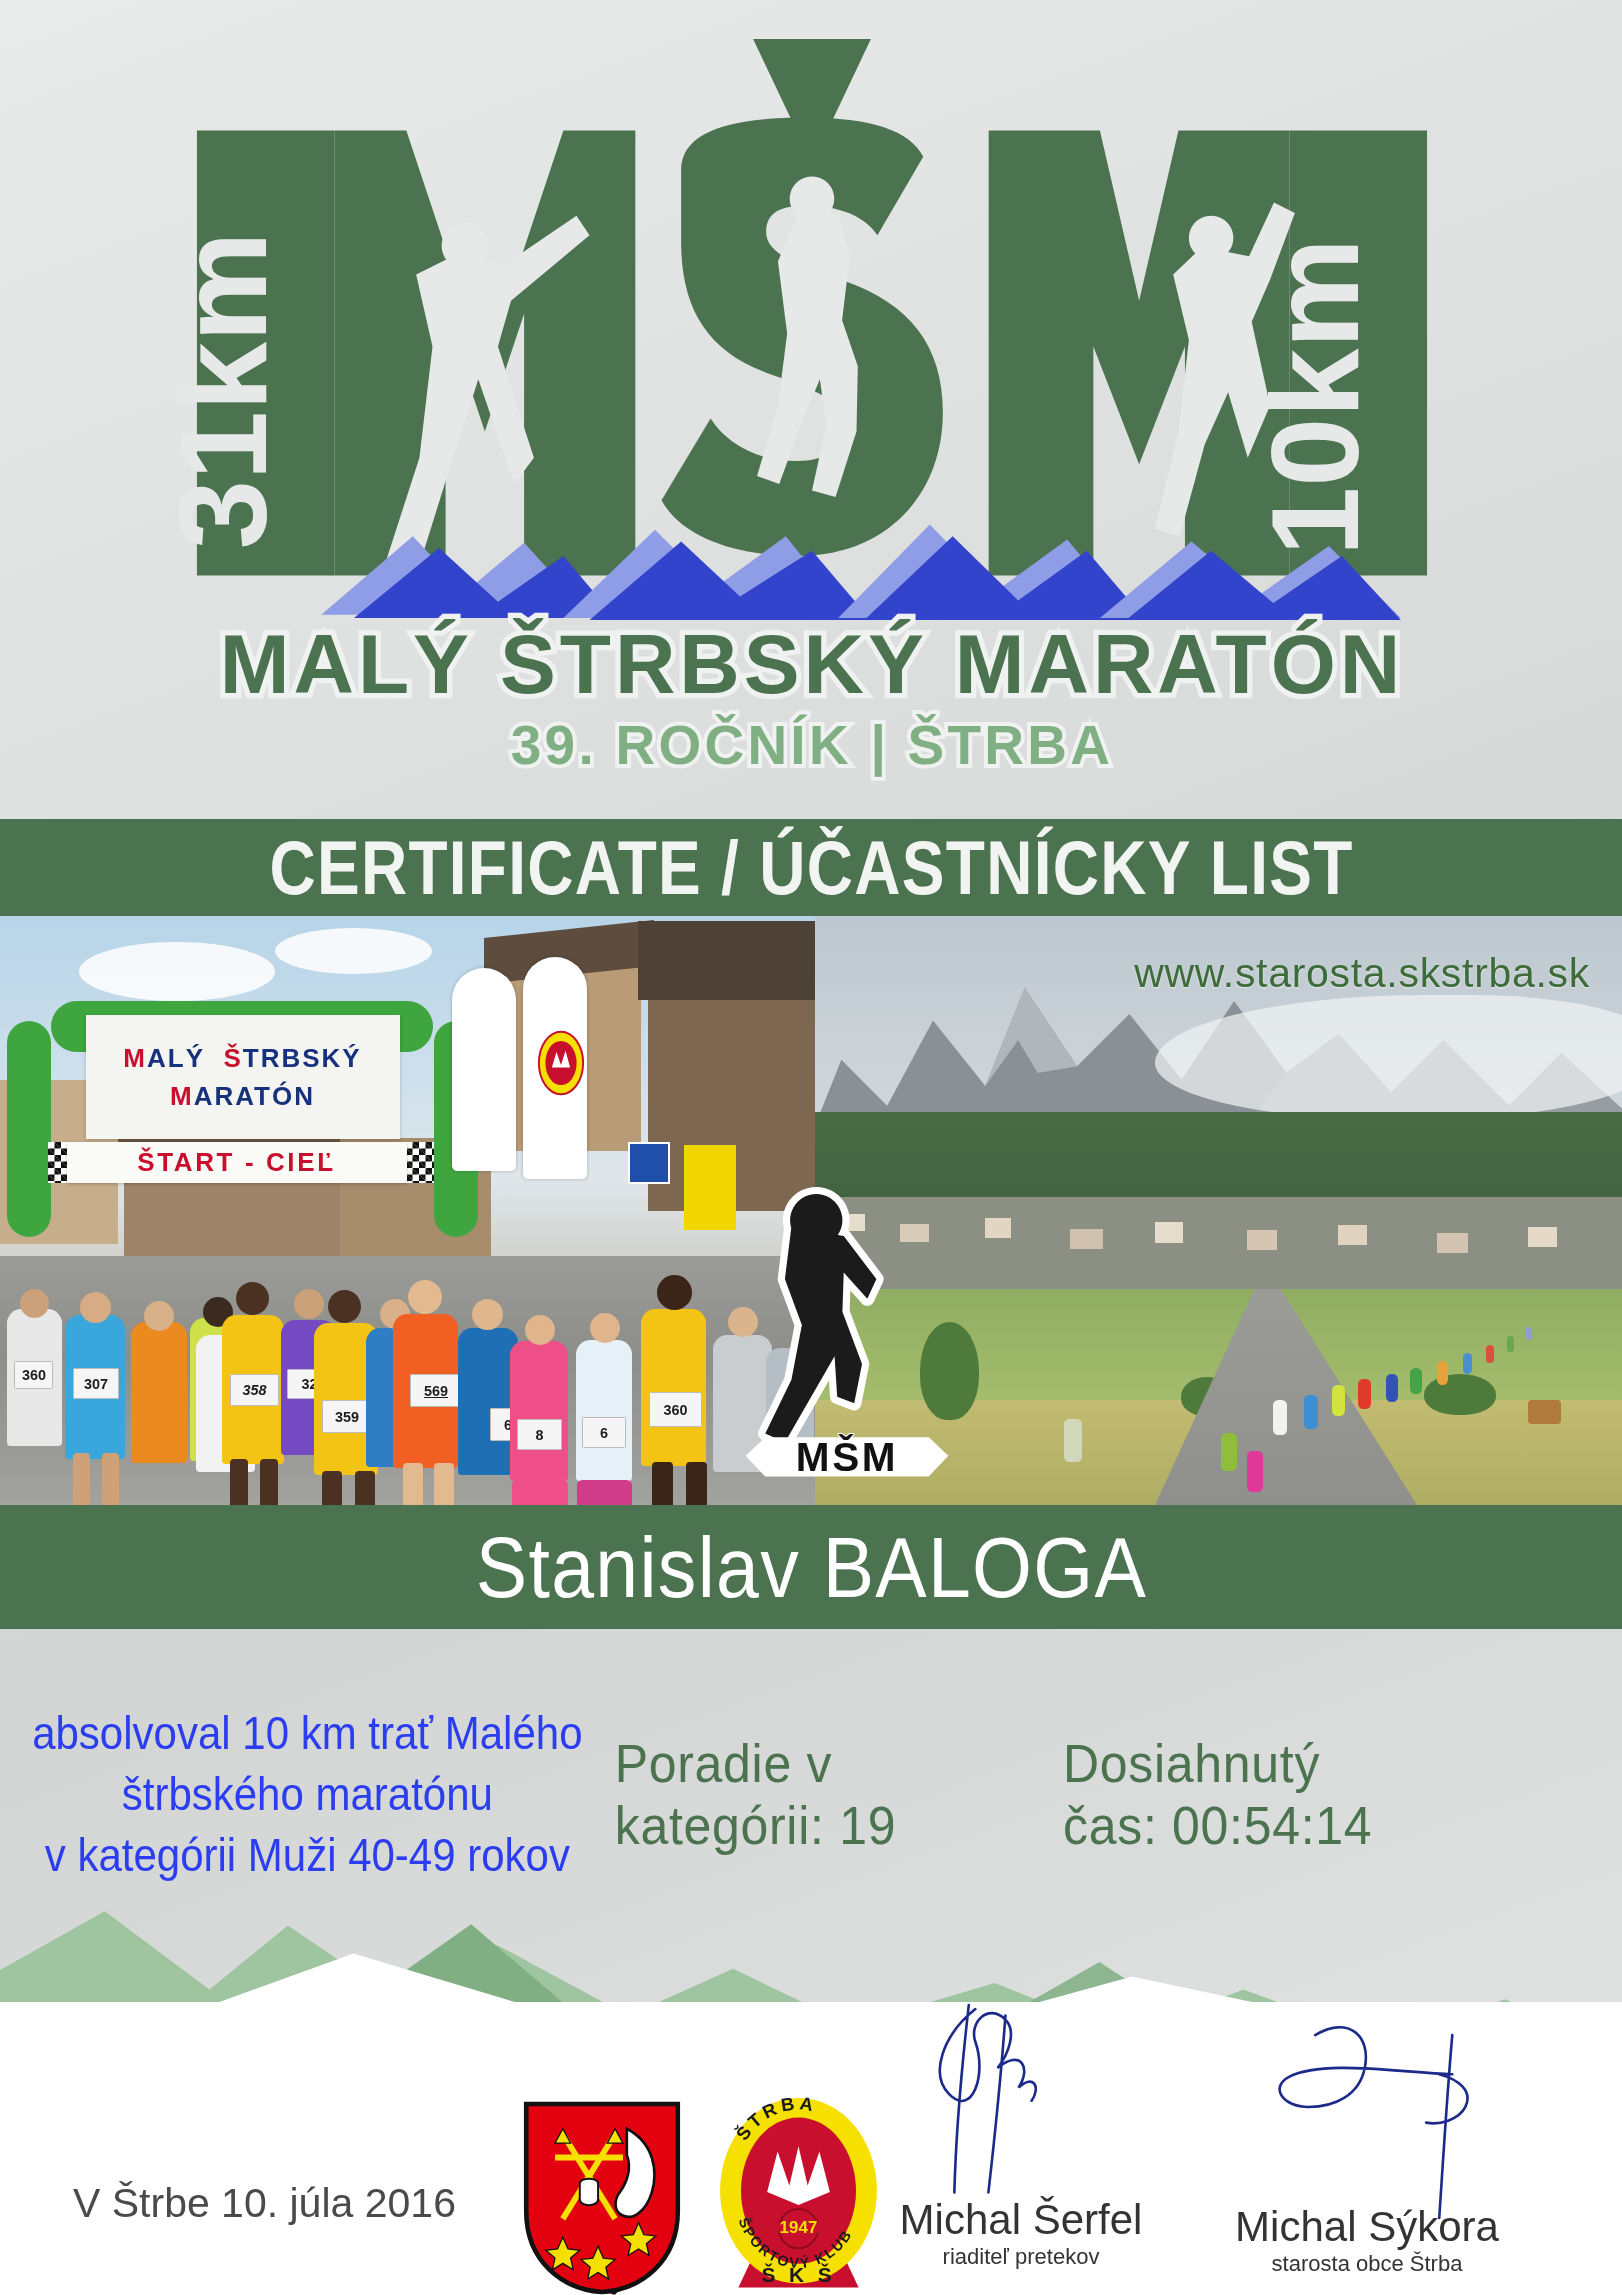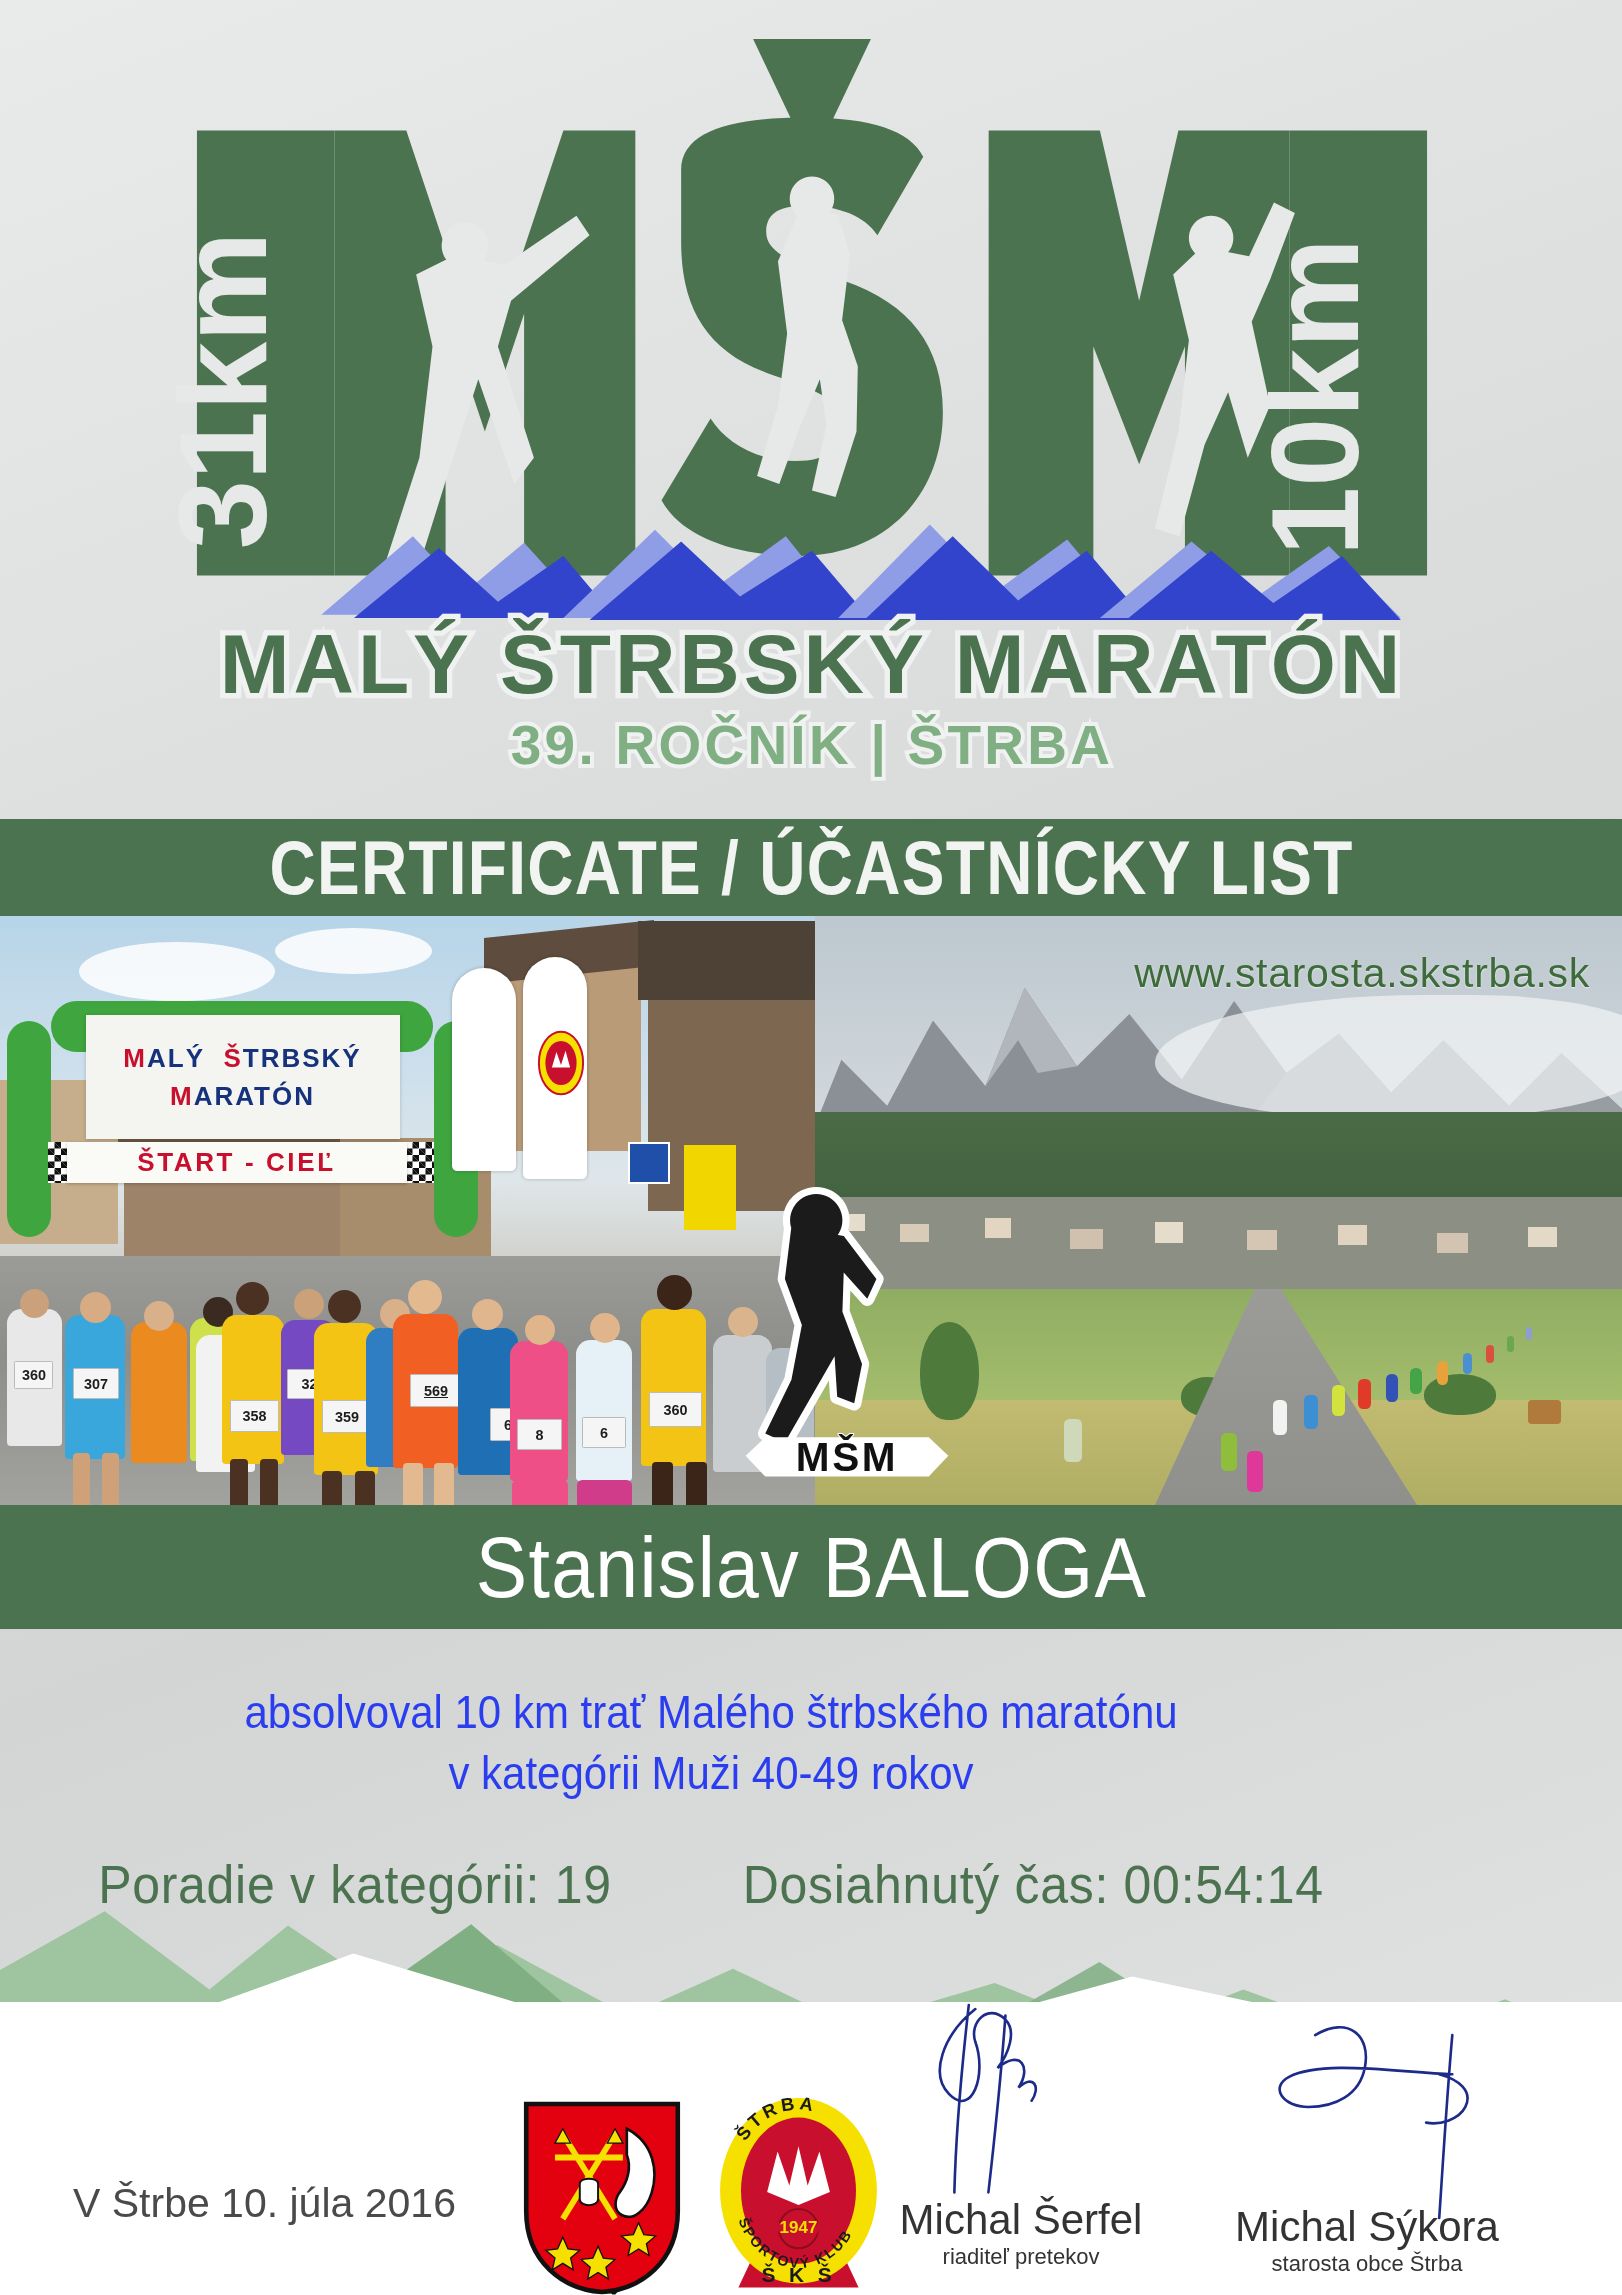--- a/index.html
+++ b/index.html
@@ -89,21 +89,21 @@
   
   .name-banner{
     position:absolute;left:0;top:1505px;width:1623px;height:124px;background:#4c7350;
     display:flex;align-items:center;justify-content:center;
   }
   .name-text{color:#ffffff;font-size:77px;font-weight:normal;letter-spacing:1.3px;transform:scaleY(1.1);}
 
   
   .details{
     position:absolute;left:0;top:1629px;width:1422px;height:275px;
-    display:flex;flex-direction:column;align-items:center;
+    display:flex;flex-direction:row;align-items:center;
   }
   .desc{color:#2a3ef0;font-size:42px;line-height:1.35;text-align:center;margin-top:58px;transform:scaleY(1.08);}
   .results{display:flex;justify-content:center;gap:131px;margin-top:56px;}
   .results div{color:#4c7350;font-size:50px;letter-spacing:0.7px;transform:scaleY(1.06);}
 
   
   .mtn-decor{position:absolute;left:0;top:1885px;width:1623px;height:196px;}
   .footer{position:absolute;left:0;top:2002px;width:1623px;height:293px;background:transparent;}
   .date-text{position:absolute;left:73px;top:178px;color:#4a4a4a;font-size:41px;white-space:nowrap;}
   .crest{position:absolute;left:517px;top:98px;width:170px;height:196px;}
@@ -224,21 +224,21 @@
       <div class="runner" style="left:131px;top:406px;width:56px;height:141px;background:#eb8b1f;"></div>
       <div class="head" style="left:144px;top:385px;width:30px;height:30px;background:#d8b08a;"></div>
 
       <div class="runner" style="left:190px;top:402px;width:58px;height:143px;background:#cfe14a;"></div>
       <div class="head" style="left:203px;top:381px;width:30px;height:30px;background:#3b2a1f;"></div>
 
       <div class="runner" style="left:196px;top:419px;width:59px;height:137px;background:#f2f2f2;"></div>
 
       <div class="runner" style="left:222px;top:399px;width:62px;height:149px;background:#f3c413;"></div>
       <div class="head" style="left:236px;top:366px;width:33px;height:33px;background:#4a3122;"></div>
-      <div class="bib" style="left:230px;top:484px;width:47px;height:30px;">358</div>
+      <div class="bib" style="left:230px;top:458px;width:47px;height:30px;font-style:italic;">358</div>
       <div class="leg" style="left:230px;top:543px;width:18.3px;height:111px;background:#4a3122;"></div>
       <div class="leg" style="left:260px;top:543px;width:18.3px;height:118px;background:#4a3122;"></div>
 
       <div class="runner" style="left:281px;top:404px;width:55px;height:135px;background:#7449c2;"></div>
       <div class="head" style="left:294px;top:373px;width:30px;height:30px;background:#caa179;"></div>
       <div class="bib" style="left:287px;top:453px;width:43px;height:27.5px;">32</div>
 
       <div class="runner" style="left:314px;top:407px;width:64px;height:152px;background:#f3c413;"></div>
       <div class="head" style="left:328px;top:374px;width:33px;height:33px;background:#4a3122;"></div>
       <div class="bib" style="left:322px;top:484px;width:48px;height:31px;">359</div>

